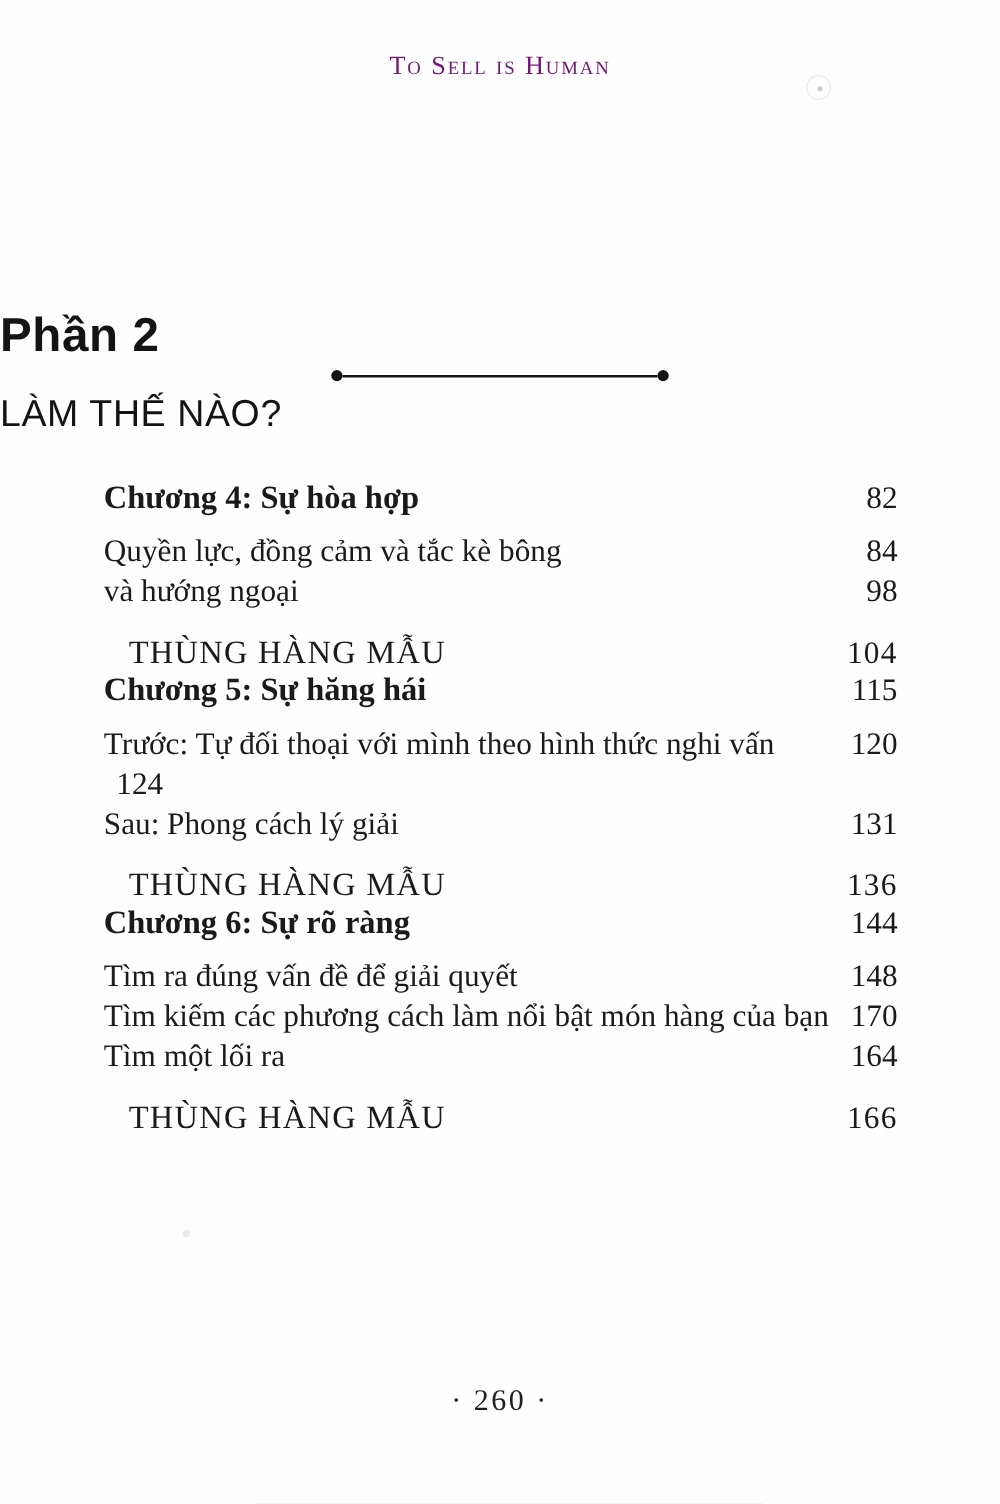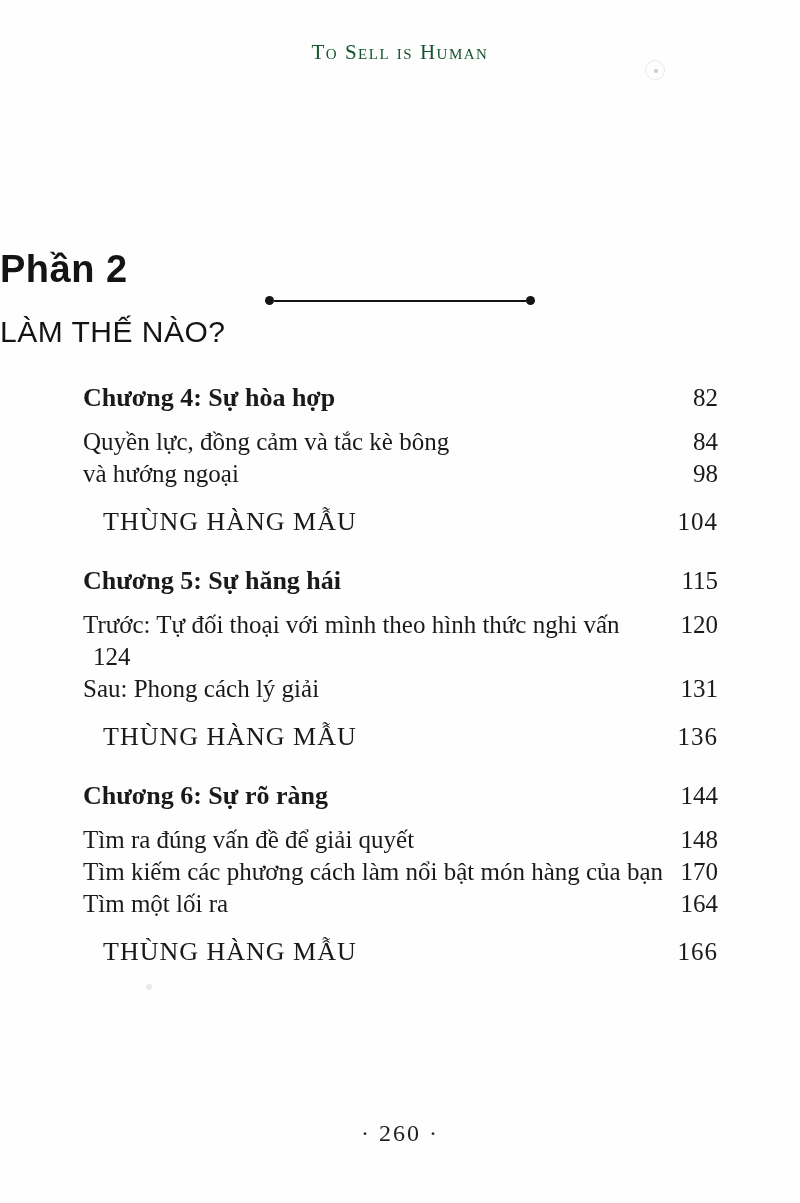--- a/index.html
+++ b/index.html
@@ -17,21 +17,21 @@
   }
 
   
   .running-header {
     padding-top: 40px;
     text-align: center;
     font-family: "Liberation Serif", serif;
     font-variant: small-caps;
     font-size: 21px;
     letter-spacing: 1.5px;
-    color: #14532d;
+    color: #701a75;
   }
 
   
   .part-block {
     margin-top: 183px;
     text-align: left;
   }
   .part-number {
     font-family: "Liberation Sans", sans-serif;
     font-weight: bold;
@@ -78,40 +78,39 @@
   .toc-row .pageno {
     flex: 0 0 auto;
     font-family: "Liberation Serif", serif;
     font-weight: normal;
     font-size: 25px;
     padding-left: 10px;
   }
   .row-chapter {
     font-size: 26px;
     font-weight: bold;
-    margin-top: 29px;
     margin-bottom: 13px;
   }
   .row-entry {
     font-size: 25px;
     line-height: 32px;
   }
   .row-sample {
     font-size: 26px;
     letter-spacing: 1px;
     margin-top: 17px;
     margin-left: 20px;
   }
   .toc .row-chapter:first-child { margin-top: 0; }
 
   
   .footer {
     position: absolute;
     left: 0; right: 0;
-    bottom: 56px;
+    bottom: 68px;
     text-align: center;
     font-size: 24px;
     letter-spacing: 2px;
     color: #1f1f1f;
   }
 
   
   .artifact {
     position: absolute;
     border-radius: 50%;

